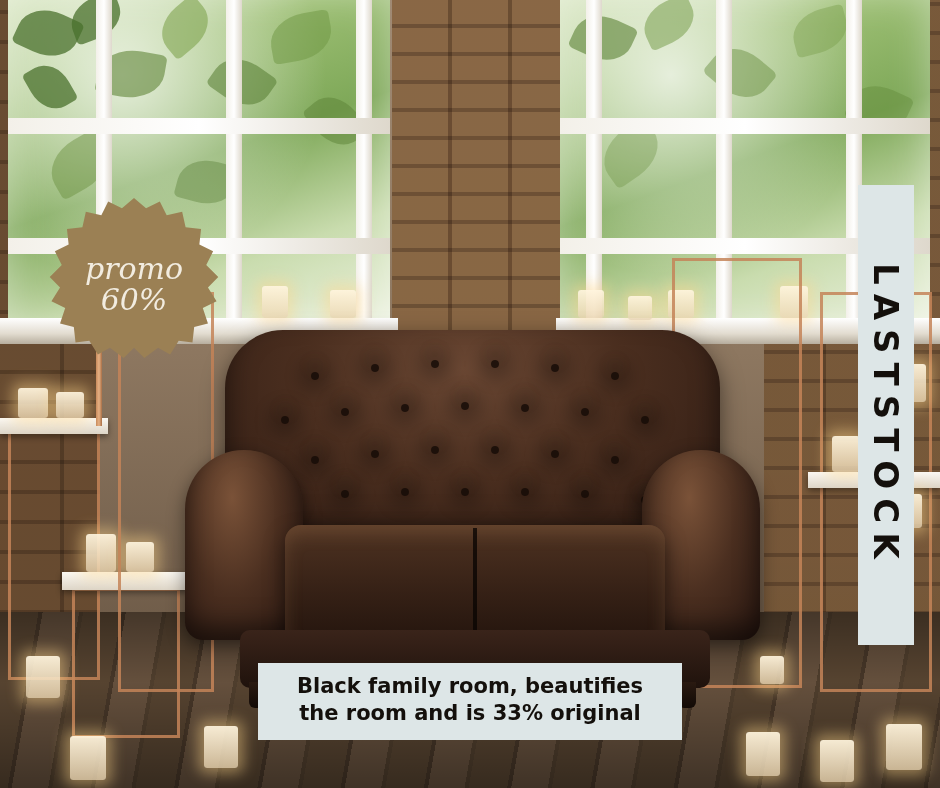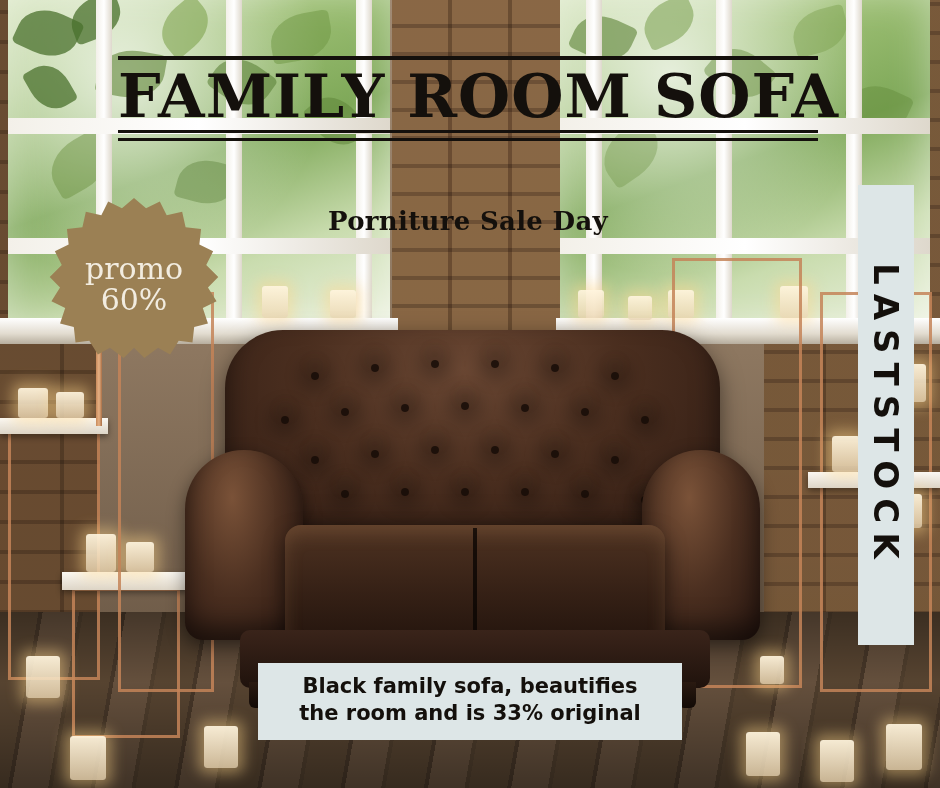--- a/index.html
+++ b/index.html
@@ -217,20 +217,21 @@
       1% 46%, 8% 39%, 4% 31%, 12% 27%, 11% 18%, 20% 17%, 22% 8%, 31% 10%,
       35% 2%, 43% 6%
     );
   }
   .promo-text {
     position: absolute; inset: 0;
     display: flex; flex-direction: column; align-items: center; justify-content: center;
     font-family: "DejaVu Serif", serif;
     color: #f2ece0;
     line-height: 1.05;
+    font-style: italic;
   }
   .promo-word { font-size: 30px; }
   .promo-pct  { font-size: 30px; }
 
   
   .laststock {
     position: absolute; right: 26px; top: 185px;
     width: 56px; height: 460px;
     background: #dde6e7;
     display: flex; align-items: center; justify-content: center;
@@ -381,38 +382,31 @@
 
     <div class="candle" style="left:26px; top:656px; width:34px; height:42px;"></div>
     <div class="candle" style="left:70px; top:736px; width:36px; height:44px;"></div>
     <div class="candle" style="left:204px; top:726px; width:34px; height:42px;"></div>
     <div class="candle" style="left:746px; top:732px; width:34px; height:44px;"></div>
     <div class="candle" style="left:820px; top:740px; width:34px; height:42px;"></div>
     <div class="candle" style="left:886px; top:724px; width:36px; height:46px;"></div>
     <div class="candle" style="left:760px; top:656px; width:24px; height:28px;"></div>
   </div>
 
-  <div class="title-block">
-    <div class="rule"></div>
-    <div class="main-title">FAMILY ROOM SOFA</div>
-    <div class="rule-thin"></div>
-    <div class="rule-thin" style="margin-top:5px;"></div>
-    <div class="subtitle">Porniture Sale Day</div>
-  </div>
 
   <div class="promo">
     <div class="promo-burst"></div>
     <div class="promo-text">
       <div class="promo-word">promo</div>
       <div class="promo-pct">60%</div>
     </div>
   </div>
 
   <div class="laststock">
     <span>LASTSTOCK</span>
   </div>
 
   <div class="caption">
-    <p>Black family sofa, beautifies</p>
+    <p>Black family room, beautifies</p>
     <p>the room and is 33% original</p>
   </div>
 
 </div>
 
 </body></html>

